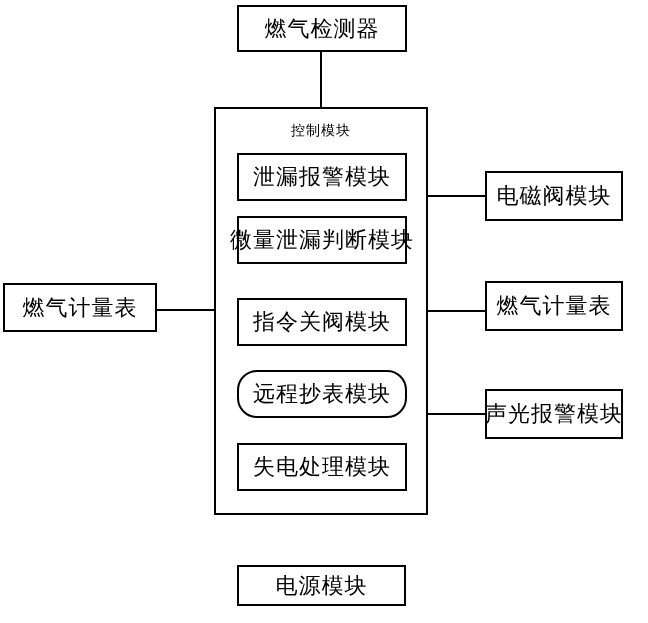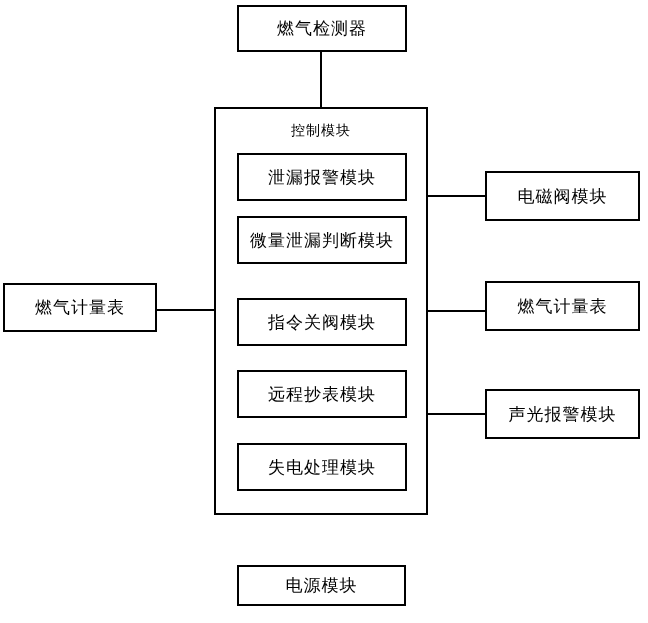--- a/index.html
+++ b/index.html
@@ -16,21 +16,21 @@
     color: #000000;
   }
   .box {
     position: absolute;
     background: #ffffff;
     border: 2px solid #000000;
     box-sizing: border-box;
     display: flex;
     align-items: center;
     justify-content: center;
-    font-size: 17px;
+    font-size: 22px;
     letter-spacing: 1px;
     text-align: center;
     white-space: nowrap;
   }
   .line {
     position: absolute;
     background: #000000;
   }
 
   
@@ -49,28 +49,28 @@
     left: 0; top: 0; width: 100%; height: 44px;
     display: flex; align-items: center; justify-content: center;
     font-size: 14px;
     letter-spacing: 1px;
   }
   
   .inner { left: 237px; width: 170px; height: 48px; }
   .inner.m1 { top: 153px; }
   .inner.m2 { top: 216px; }
   .inner.m3 { top: 298px; }
-  .inner.m4 { top: 370px; }
+  .inner.m4 { top: 370px; border-radius: 20px; }
   .inner.m5 { top: 443px; }
 
   
   .meter { left: 3px; top: 283px; width: 154px; height: 49px; }
 
   
-  .right { left: 485px; width: 155px; height: 50px; }
+  .right { left: 485px; width: 138px; height: 50px; }
   .right.r1 { top: 171px; }
   .right.r2 { top: 281px; }
   .right.r3 { top: 389px; }
 
   
   .power { left: 237px; top: 565px; width: 169px; height: 41px; }
 
   
   .v-detector-control { left: 320px; top: 52px; width: 2px; height: 55px; }
   .h-meter-control    { left: 157px; top: 309px; width: 57px; height: 2px; }

